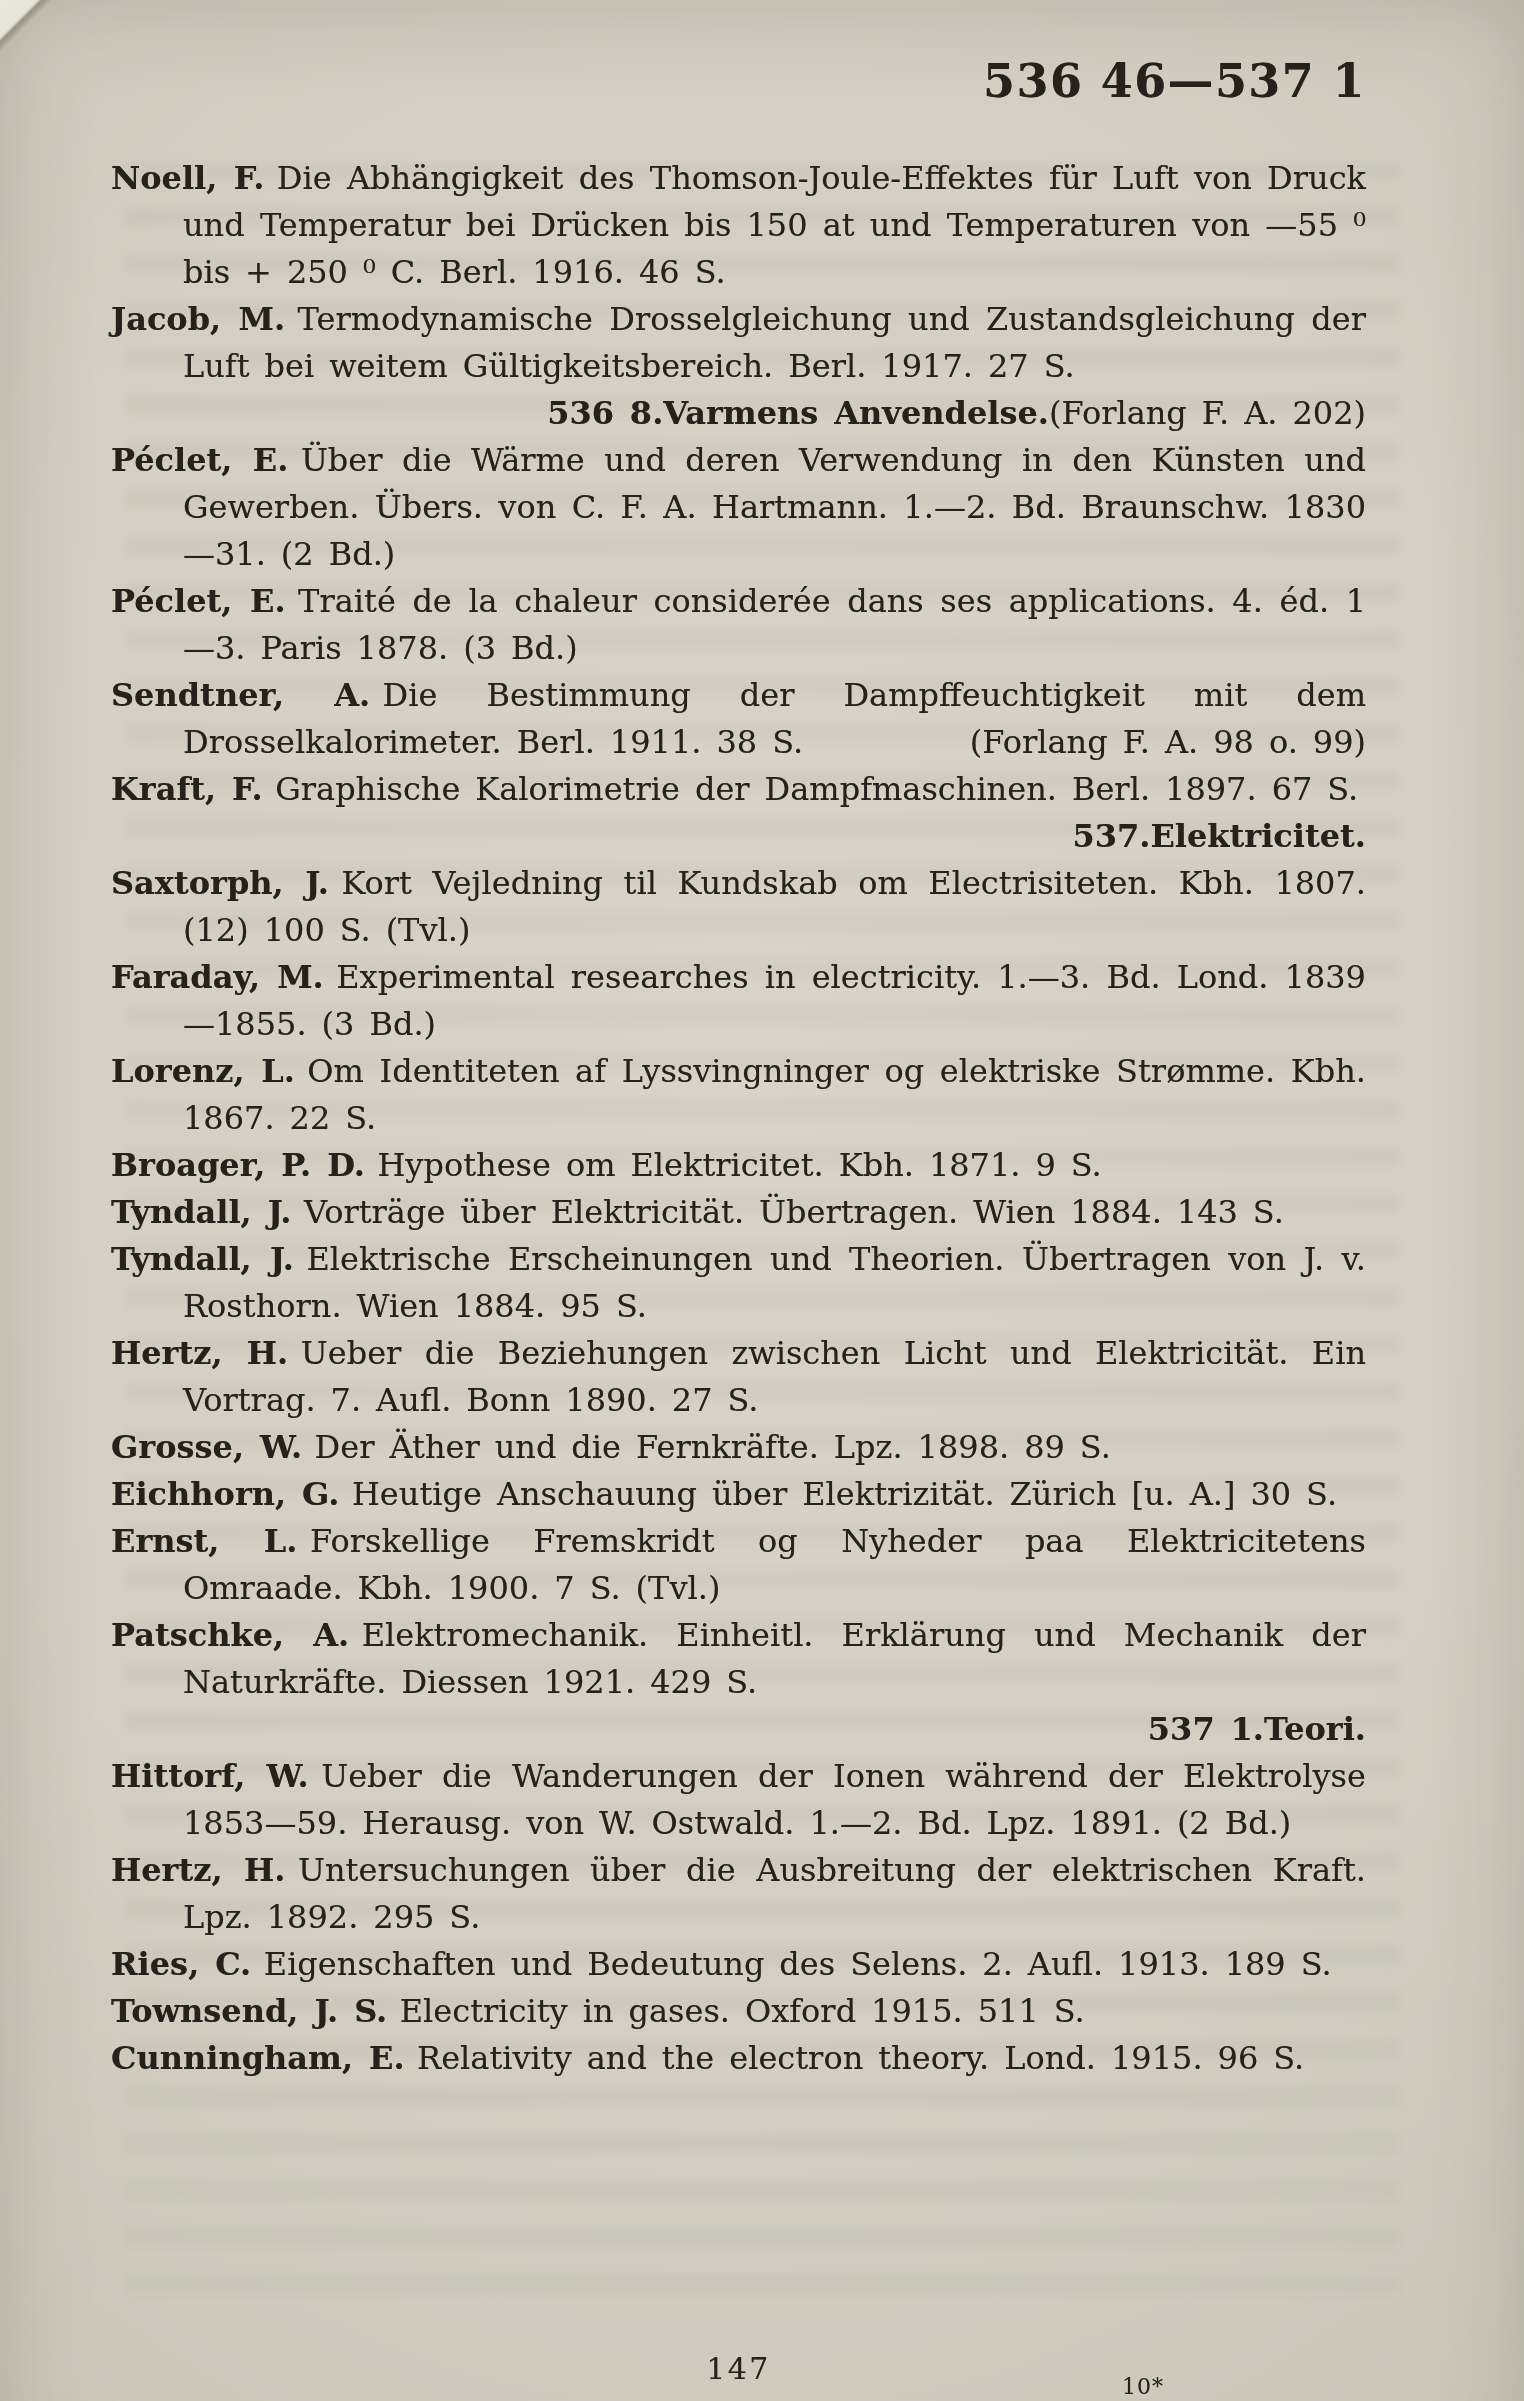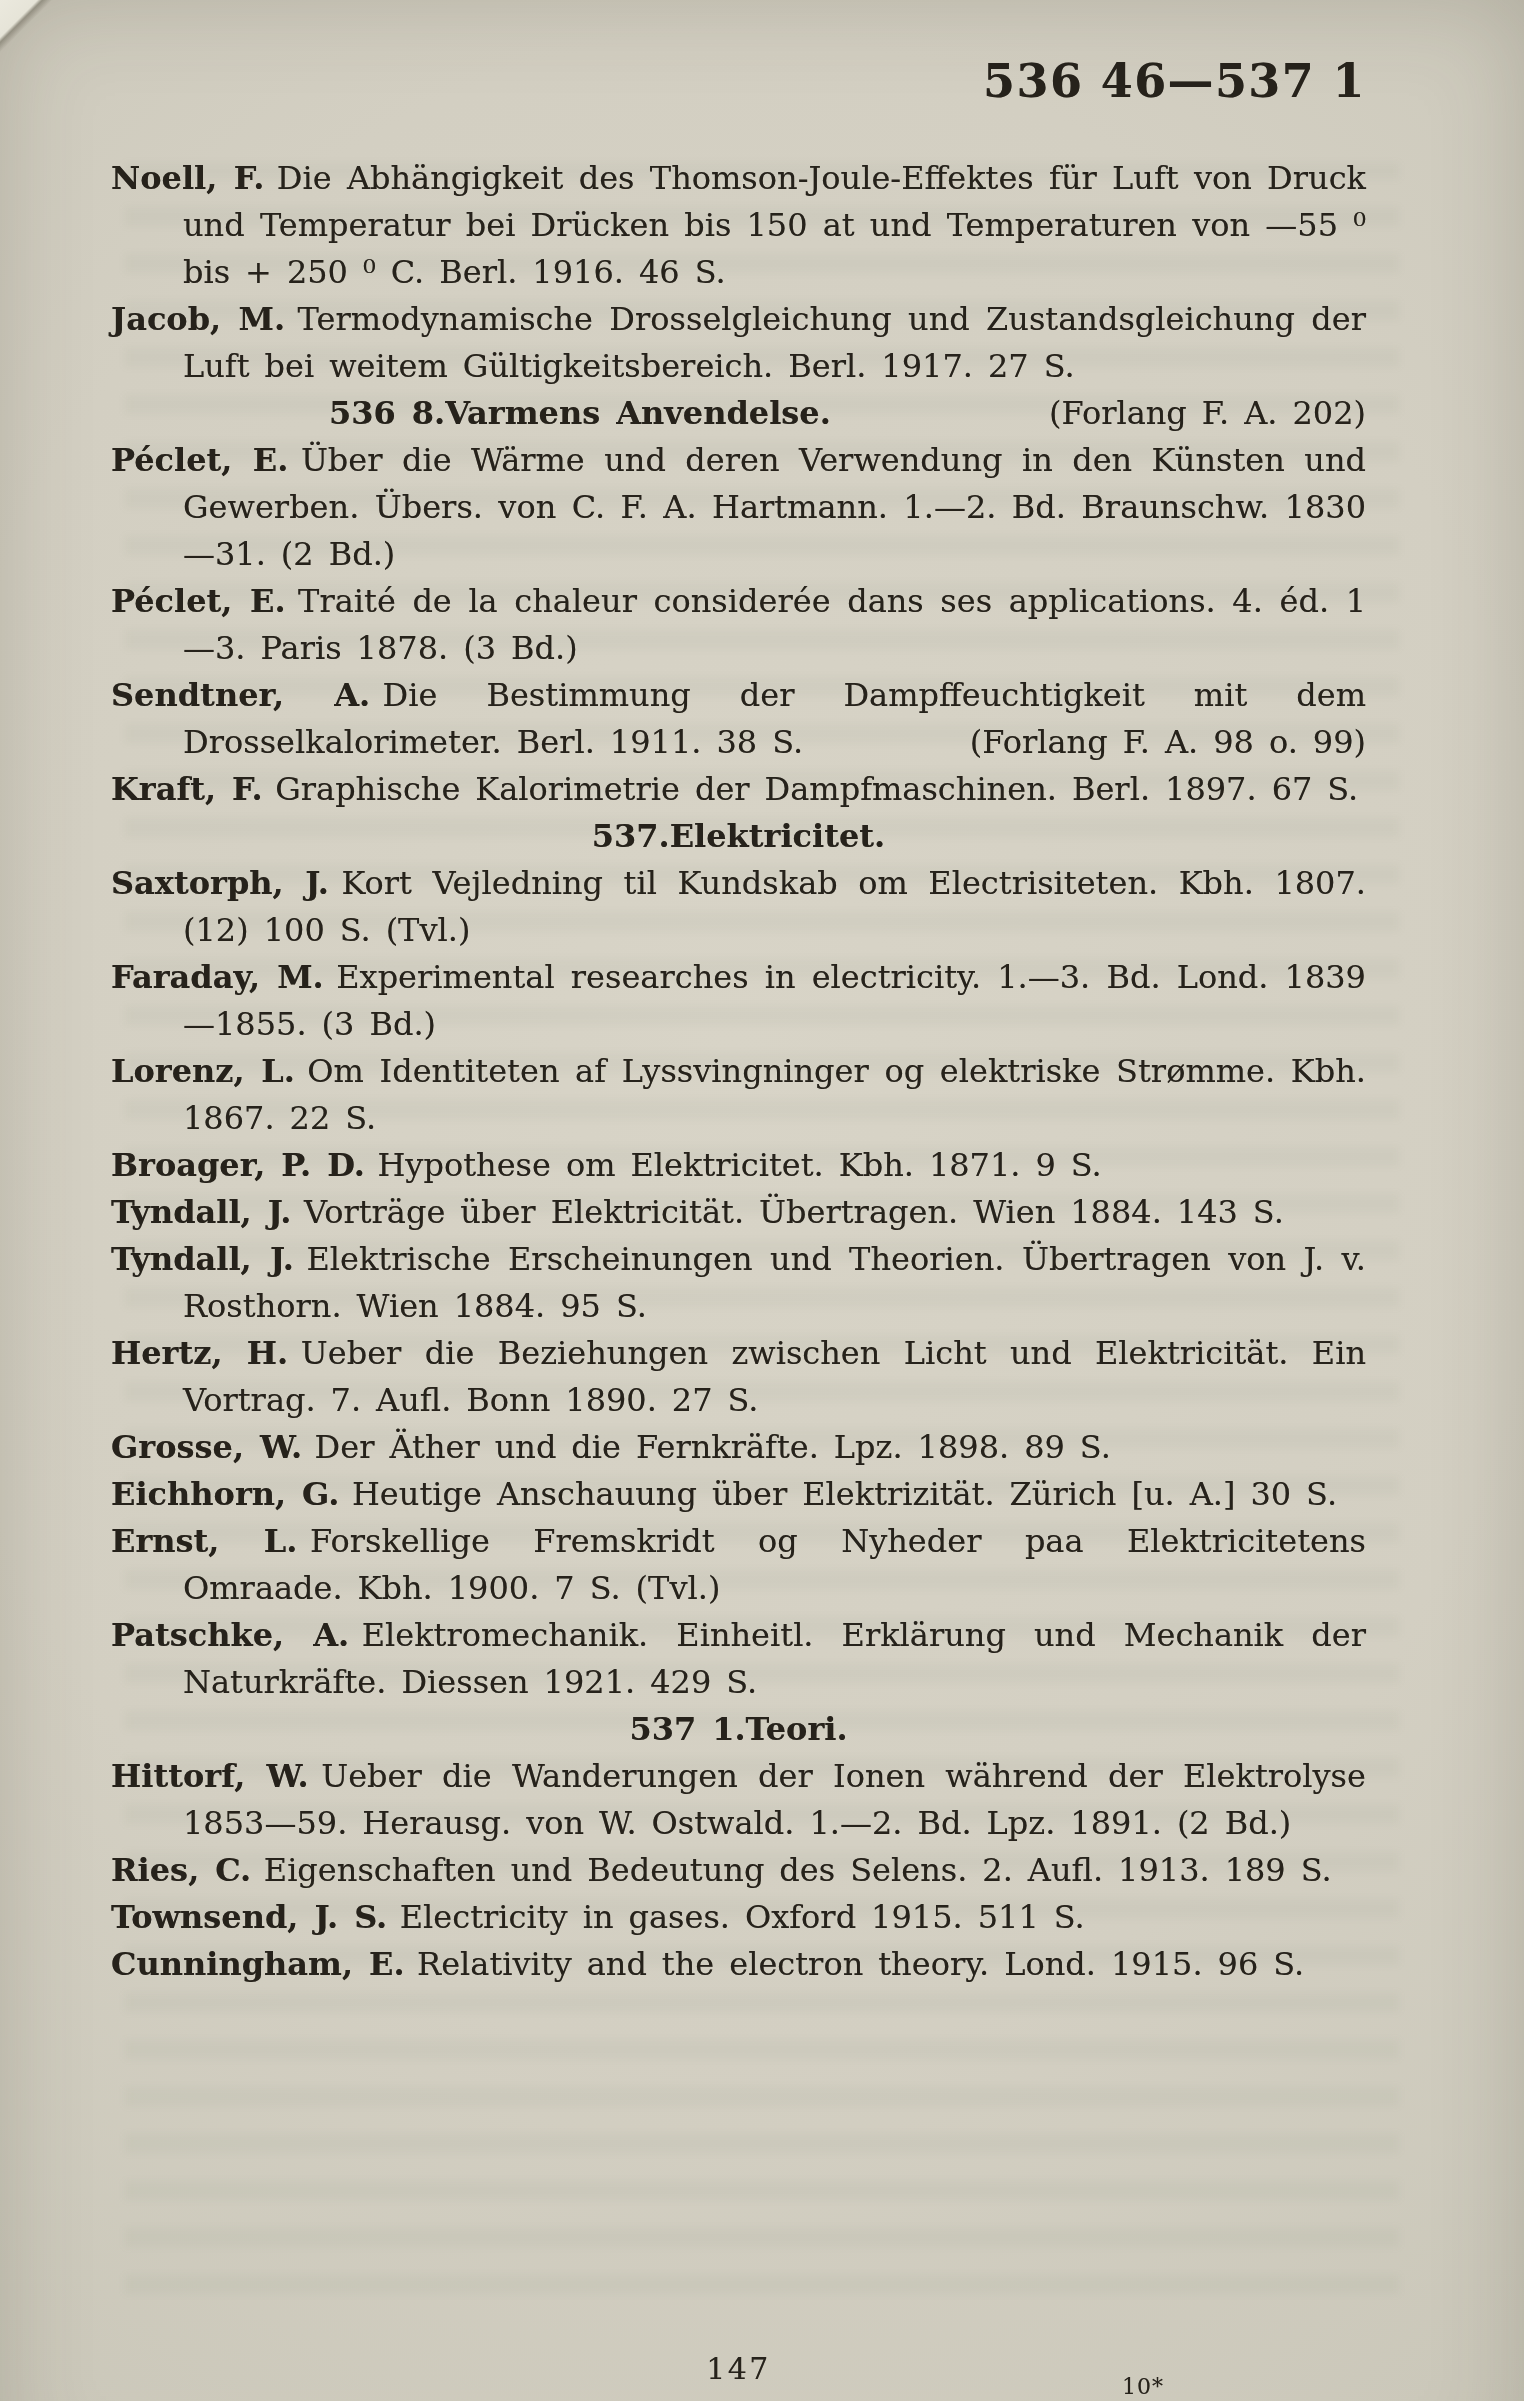--- a/index.html
+++ b/index.html
@@ -48,21 +48,21 @@
   }
   p { margin: 0; }
   .entry {
     padding-left: 72px;
     text-indent: -72px;
     hyphens: auto; -webkit-hyphens: auto;
   }
   .author { font-weight: 700; margin-right: 12.5px; }
   .note { float: right; text-indent: 0; }
   .section {
-    display: flex; justify-content: center;
+    display: flex; justify-content: flex-end;
     font-weight: 700;
   }
   .footer {
     position: absolute; top: 2351px; left: 111px; width: 1255px;
     font-size: 30px;
     text-shadow: 0 0 0.5px rgba(35,30,20,0.40);
   }
   .page-num { display: block; text-align: center; letter-spacing: 2.4px; }
   .sig {
     position: absolute; top: 23px; left: 1011px;
@@ -158,20 +158,24 @@
   </p>
       <p class="section">
     <span class="sec-num">537 1.</span>
     <span class="sec-title">Teori.</span>
   </p>
       <p class="entry">
     <span class="author">Hittorf, W.</span><span class="body">Ueber die Wanderungen der Ionen während der Elektrolyse 1853—59. Herausg. von W. Ostwald. 1.—2. Bd. Lpz. 1891. (2 Bd.)</span>
     
   </p>
       <p class="entry">
+    <span class="author">Hertz, H.</span><span class="body">Untersuchungen über die Ausbreitung der elektrischen Kraft. Lpz. 1892. 295 S.</span>
+    
+  </p>
+      <p class="entry">
     <span class="author">Ries, C.</span><span class="body">Eigenschaften und Bedeutung des Selens. 2. Aufl. 1913. 189 S.</span>
     
   </p>
       <p class="entry">
     <span class="author">Townsend, J. S.</span><span class="body">Electricity in gases. Oxford 1915. 511 S.</span>
     
   </p>
       <p class="entry">
     <span class="author">Cunningham, E.</span><span class="body">Relativity and the electron theory. Lond. 1915. 96 S.</span>
     

